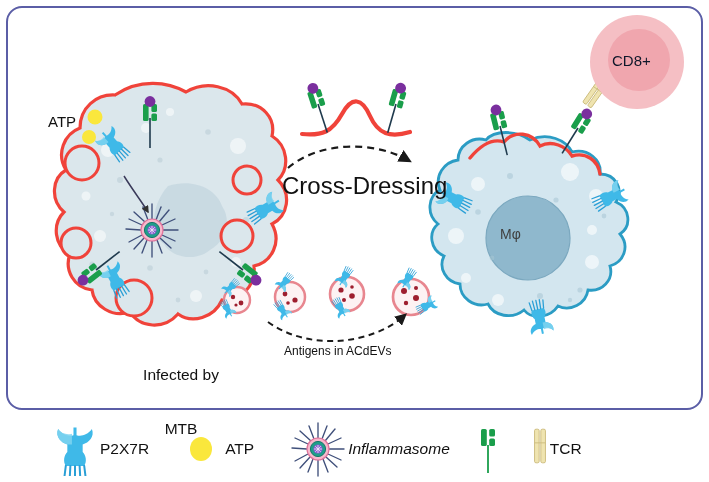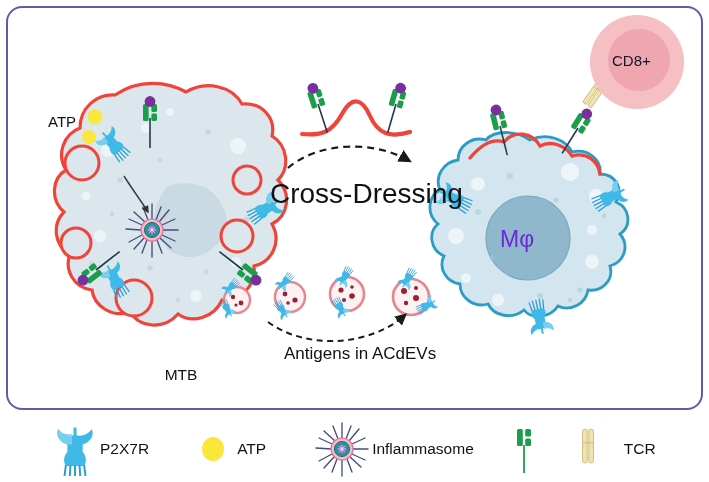--- a/index.html
+++ b/index.html
@@ -7,33 +7,33 @@
   #root{position:relative;width:709px;height:482px;background:#fff;}
 
   .panel{
     position:absolute;left:6px;top:6px;width:697px;height:404px;
     border:2.5px solid #5b5ea6;border-radius:16px;background:#fff;
     box-sizing:border-box;
   }
 
   .legend{
     position:absolute;left:0;top:416px;width:709px;height:66px;
-    display:flex;align-items:center;gap:16px;
+    display:flex;align-items:center;gap:4px;
   }
   .leg-item{display:flex;align-items:center;}
   .leg-label{font-size:15.5px;color:#111;white-space:nowrap;}
 
   svg.layer{position:absolute;left:0;top:0;width:709px;height:482px;overflow:visible;}
 
   .txt{position:absolute;color:#111;white-space:pre;}
   .t-atp{left:48px;top:113px;font-size:15px;}
-  .t-cross{left:270px;top:172px;font-size:28px;margin-top:6px;}
-  .t-antig{left:284px;top:344px;font-size:17px;}
+  .t-cross{left:282px;top:172px;font-size:24px;}
+  .t-antig{left:284px;top:344px;font-size:12px;}
   .t-apop{left:86px;top:330px;font-size:15.5px;line-height:18px;text-align:center;width:190px;}
-  .t-mphi{position:absolute;left:500px;top:226px;font-size:23px;color:#6d28d9;text-align:right;}
+  .t-mphi{position:absolute;left:500px;top:226px;font-size:14px;color:#404040;text-align:right;}
   .t-cd8{position:absolute;left:612px;top:52px;font-size:15px;color:#0f172a;}
 </style>
 </head>
 <body>
 
 <div id="root">
 
   <div class="panel"></div>
 
   <svg class="layer" viewBox="0 0 709 482">
@@ -316,20 +316,21 @@
       <circle cx="637" cy="62" r="47" fill="#f5bfc4"></circle>
       <circle cx="639" cy="60" r="31" fill="#f0a6ae"></circle>
     </g>
   </svg>
 
   <div class="txt t-atp">ATP</div>
   <div class="txt t-cross">Cross-Dressing</div>
   <div class="txt t-antig">Antigens in ACdEVs</div>
 
   <div class="txt t-apop">
+    <div>Infected by</div>
     <div>MTB</div>
   </div>
 
   <div class="t-mphi">Mφ</div>
   <div class="t-cd8">CD8+</div>
 
   <div class="legend">
 
     <div class="leg-item" style="margin-left:54px;">
       <svg width="42" height="54" viewBox="-16 -22 32 44">
@@ -340,21 +341,21 @@
       <span class="leg-label" style="margin-left:4px;">P2X7R</span>
     </div>
 
     <div class="leg-item" style="margin-left:34px;">
       <svg width="28" height="30" viewBox="-14 -15 28 30">
         <ellipse cx="0" cy="0" rx="11" ry="12" fill="#FAE73C"></ellipse>
       </svg>
       <span class="leg-label" style="margin-left:10px;">ATP</span>
     </div>
 
-    <div class="leg-item" style="margin-left:32px;">
+    <div class="leg-item" style="margin-left:32px;font-style:italic;">
       <svg width="56" height="56" viewBox="-28 -28 56 56">
         <use href="#inflammasome"></use>
       </svg>
       <span class="leg-label" style="margin-left:2px;">Inflammasome</span>
     </div>
 
     <div class="leg-item" style="margin-left:22px;">
       <svg width="24" height="56" viewBox="-12 -24 24 56">
         <g transform="translate(0,-2)">
           <line x1="0" y1="2" x2="0" y2="30" stroke="#1a9e4b" stroke-width="1.8"></line>
@@ -364,17 +365,17 @@
         </g>
       </svg>
     </div>
 
     <div class="leg-item" style="margin-left:26px;">
       <svg width="20" height="54" viewBox="-10 -22 20 54">
         <g transform="translate(0,2) scale(1.05)">
             <use href="#tcr"></use>
           </g>
       </svg>
-      <span class="leg-label" style="margin-left:26px;">TCR</span>
+      <span class="leg-label" style="margin-left:0;">TCR</span>
     </div>
 
   </div>
 </div>
 
 </body></html>

